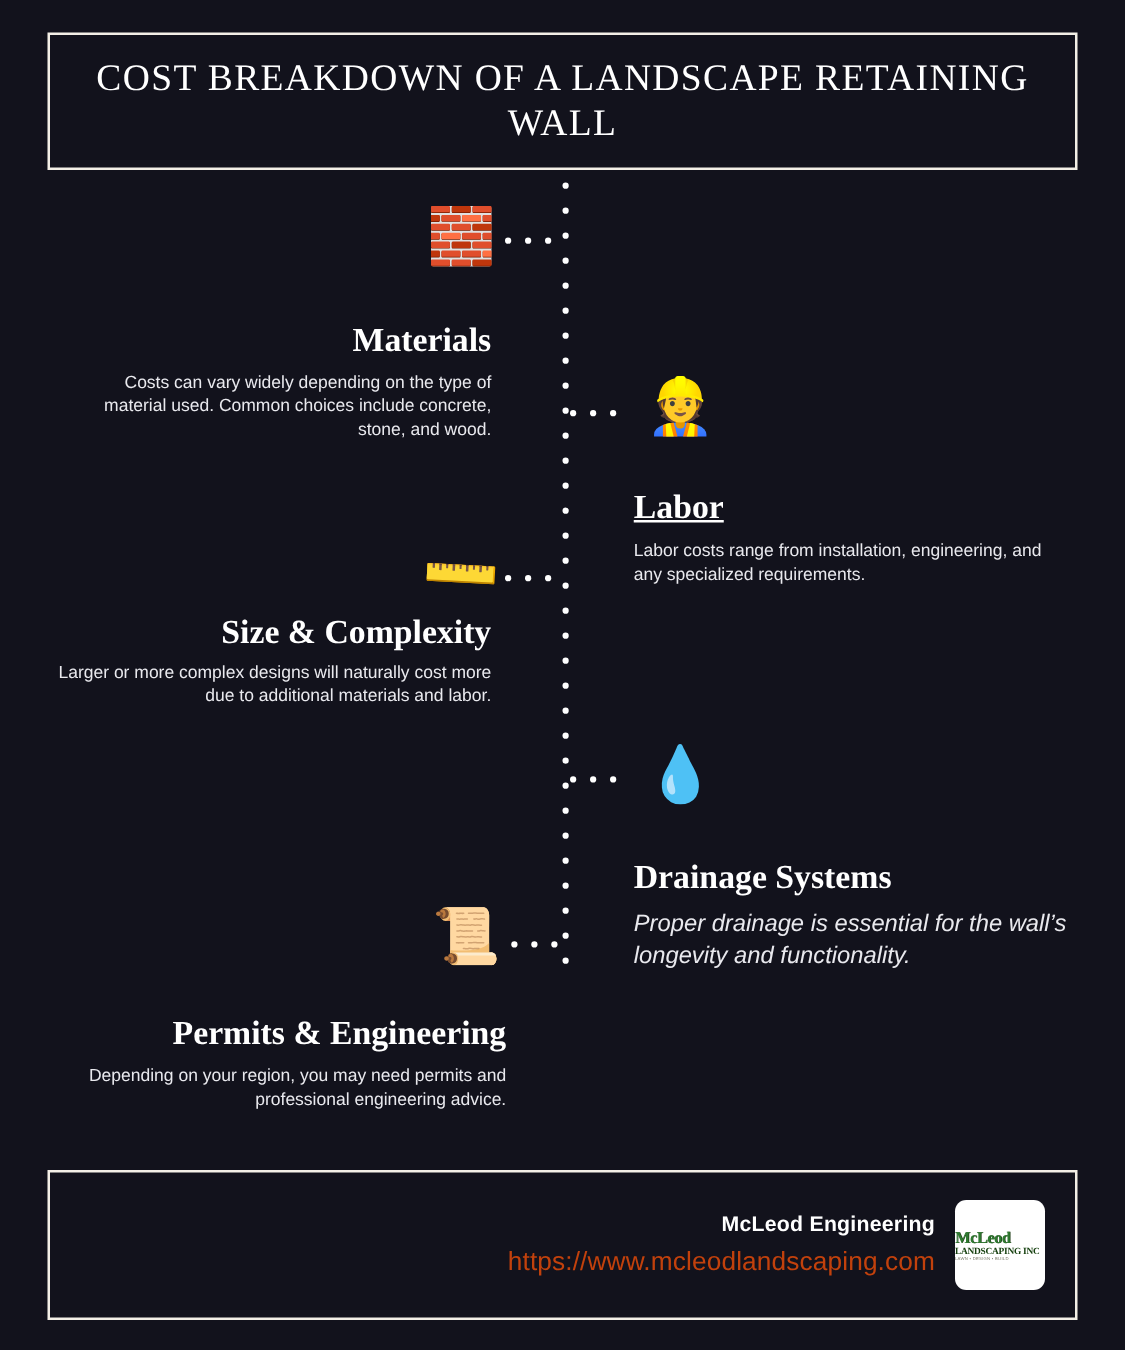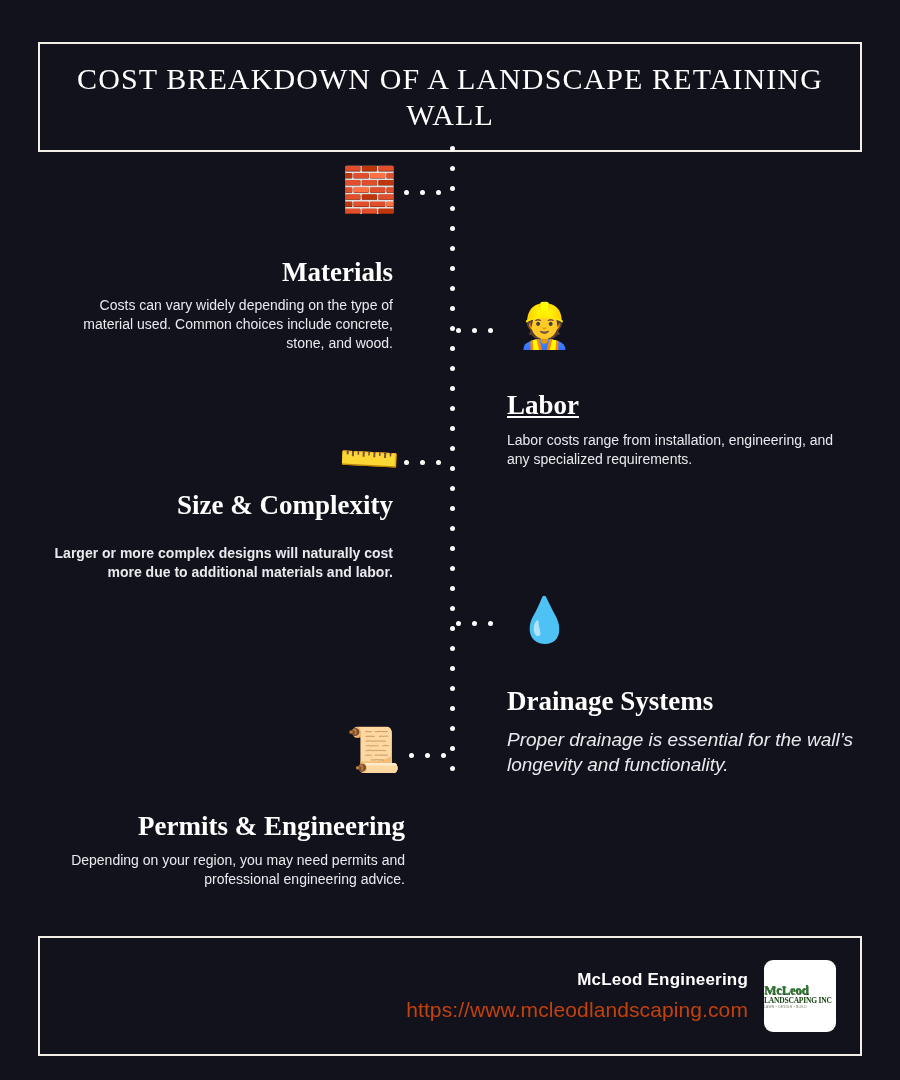--- a/index.html
+++ b/index.html
@@ -21,21 +21,20 @@
     position: absolute;
     left: 38px;
     top: 26px;
     width: 824px;
     height: 110px;
     border: 2px solid #f3efe6;
     box-sizing: border-box;
     display: flex;
     align-items: center;
     justify-content: center;
-    margin-top: 16px;
   }
   .title-text {
     font-family: "Liberation Serif", serif;
     font-size: 30px;
     letter-spacing: 1.1px;
     color: #ffffff;
     text-align: center;
     font-weight: 400;
     line-height: 1.2;
     padding: 0 20px;
@@ -232,21 +231,21 @@
 </div>
 <div class="connector" style="left:456px; top:328px; width:52px;">
     <div class="cdot" style="left: 0px;"></div>
     <div class="cdot" style="left: 16px;"></div>
     <div class="cdot" style="left: 32px;"></div>
   </div>
 
 <div class="section sec-right" style="left:40px; top:430px; width:353px;">
   <div class="sec-emoji rotated" style="left:302px; top:8px;">📏</div>
   <div class="sec-head" style="margin-top:61px; font-size:27px;">Size &amp; Complexity</div>
-  <div class="sec-body" style="margin-top:23px; font-size:14px; margin-left:6px;font-weight:bold;">Larger or more complex designs will naturally cost more due to additional materials and labor.</div>
+  <div class="sec-body" style="margin-top:7px; font-size:14px; margin-left:6px;">Larger or more complex designs will naturally cost more due to additional materials and labor.</div>
 </div>
 <div class="connector" style="left:404px; top:460px; width:52px;">
     <div class="cdot" style="left: 0px;"></div>
     <div class="cdot" style="left: 16px;"></div>
     <div class="cdot" style="left: 32px;"></div>
   </div>
 
 <div class="section sec-left" style="left:507px; top:594px; width:360px;">
   <div class="sec-emoji" style="left:10px; top:4px;">💧</div>
   <div class="sec-head" style="margin-top:93px; font-size:27px;">Drainage Systems</div>

